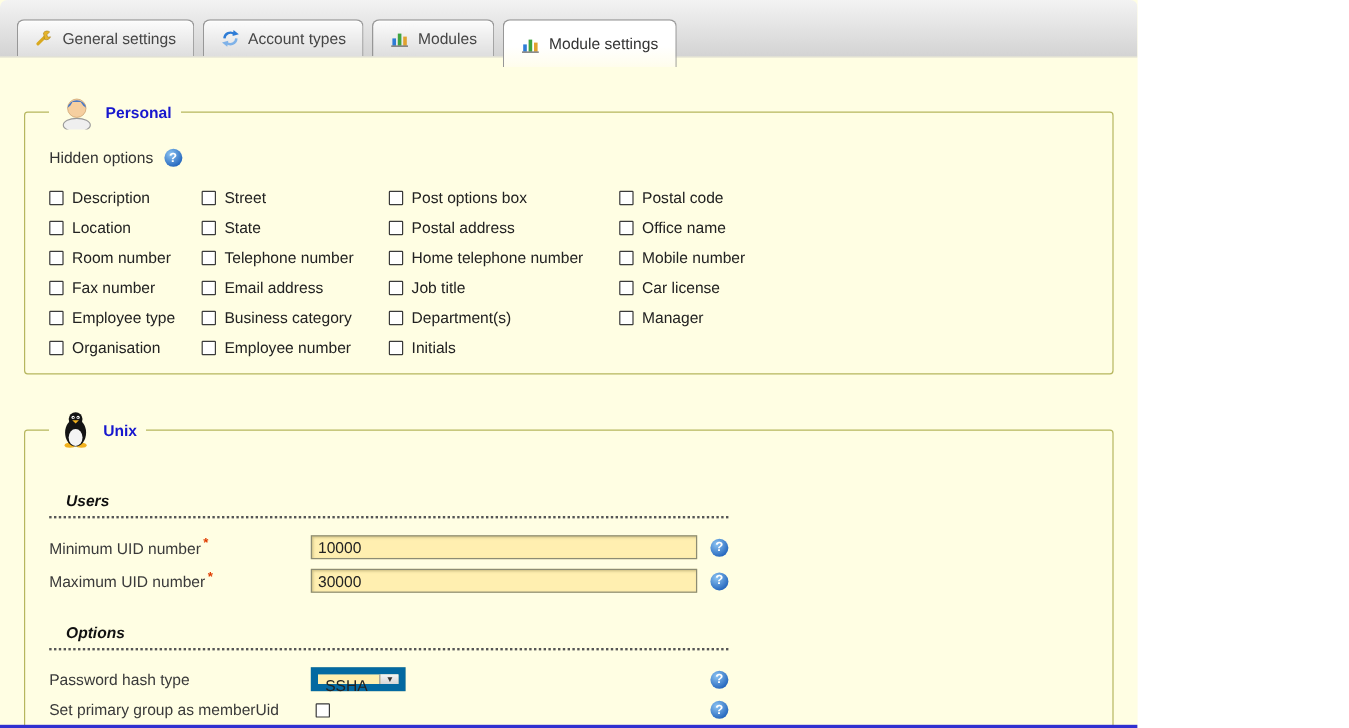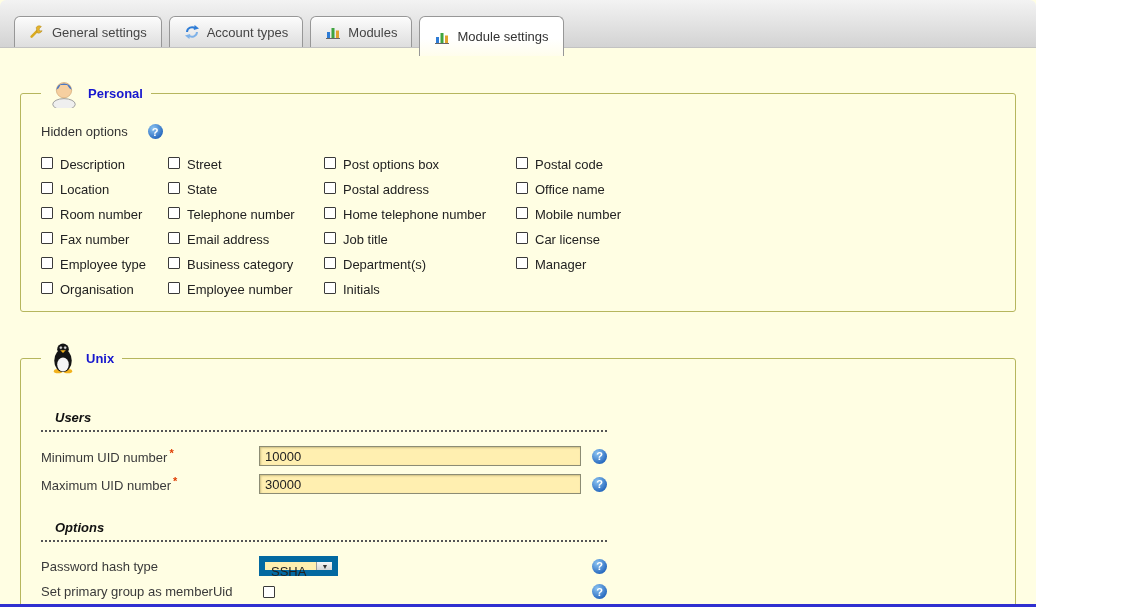--- a/index.html
+++ b/index.html
@@ -5,21 +5,21 @@
   * { box-sizing: border-box; margin: 0; padding: 0; }
   html,body { width:1124px; }
   body {
     font-family: "Liberation Sans", "DejaVu Sans", sans-serif;
     font-size: 13px;
     color: #333;
     background: #ffffff;
   }
   .page {
     position: relative;
-    width: 1036px;
+    width: 948px;
     height: 607px;
     background: #fffee3;
     overflow: hidden;
   }
   
   .tabbar {
     height: 48px;
     background: linear-gradient(#f3f3f3, #d3d3d3);
     border-bottom: 1px solid #c2c2c2;
     border-radius: 6px 6px 0 0;
@@ -73,31 +73,31 @@
     font-weight: bold;
     color: #1717ce;
     font-size: 13px;
   }
   .legend-icon { display: inline-flex; }
 
   
   .hidden-options {
     display: flex;
     align-items: center;
-    gap: 20px;
+    gap: 9px;
     margin: 10px 0 18px 8px;
     color: #333;
   }
   .cb-grid {
     display: grid;
     grid-template-columns: 127px 156px 192px 220px;
     row-gap: 10px;
     margin-left: 8px;
   }
-  .cb-cell { display: flex; align-items: flex-start; gap: 7px; color: #222; }
+  .cb-cell { display: flex; align-items: center; gap: 7px; color: #222; }
   input[type="checkbox"] {
     appearance: none;
     -webkit-appearance: none;
     width: 12px; height: 12px;
     border: 1px solid #3a3a3a;
     background: #ffffff;
     border-radius: 1px;
     flex: 0 0 auto;
     cursor: pointer;
   }

